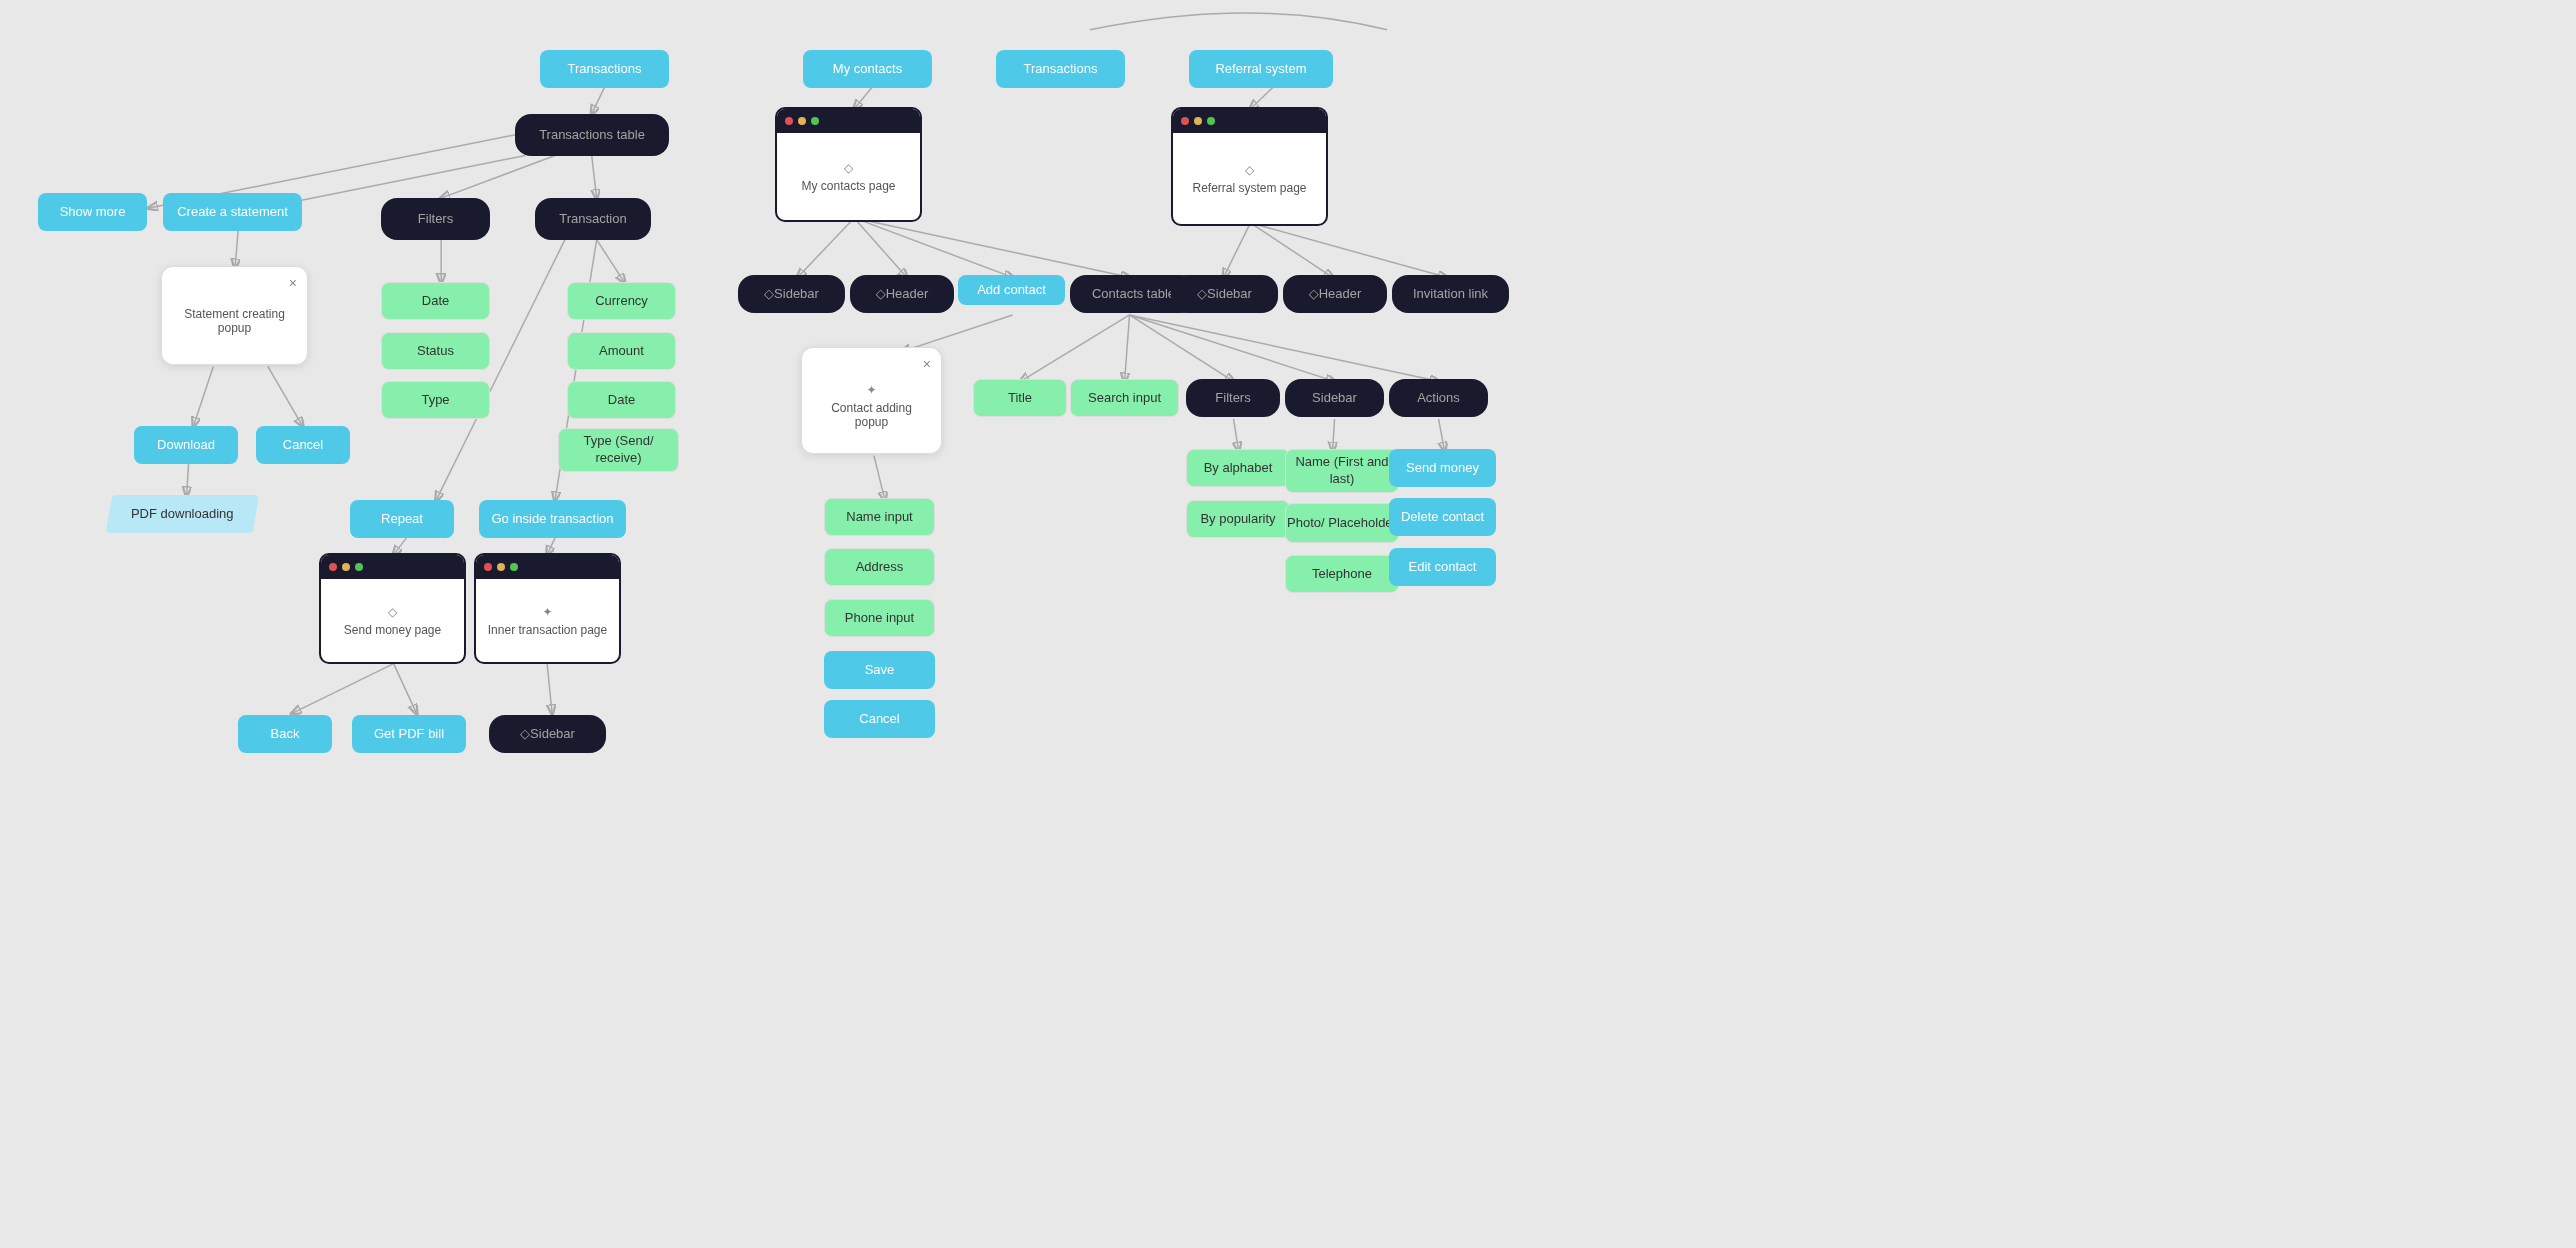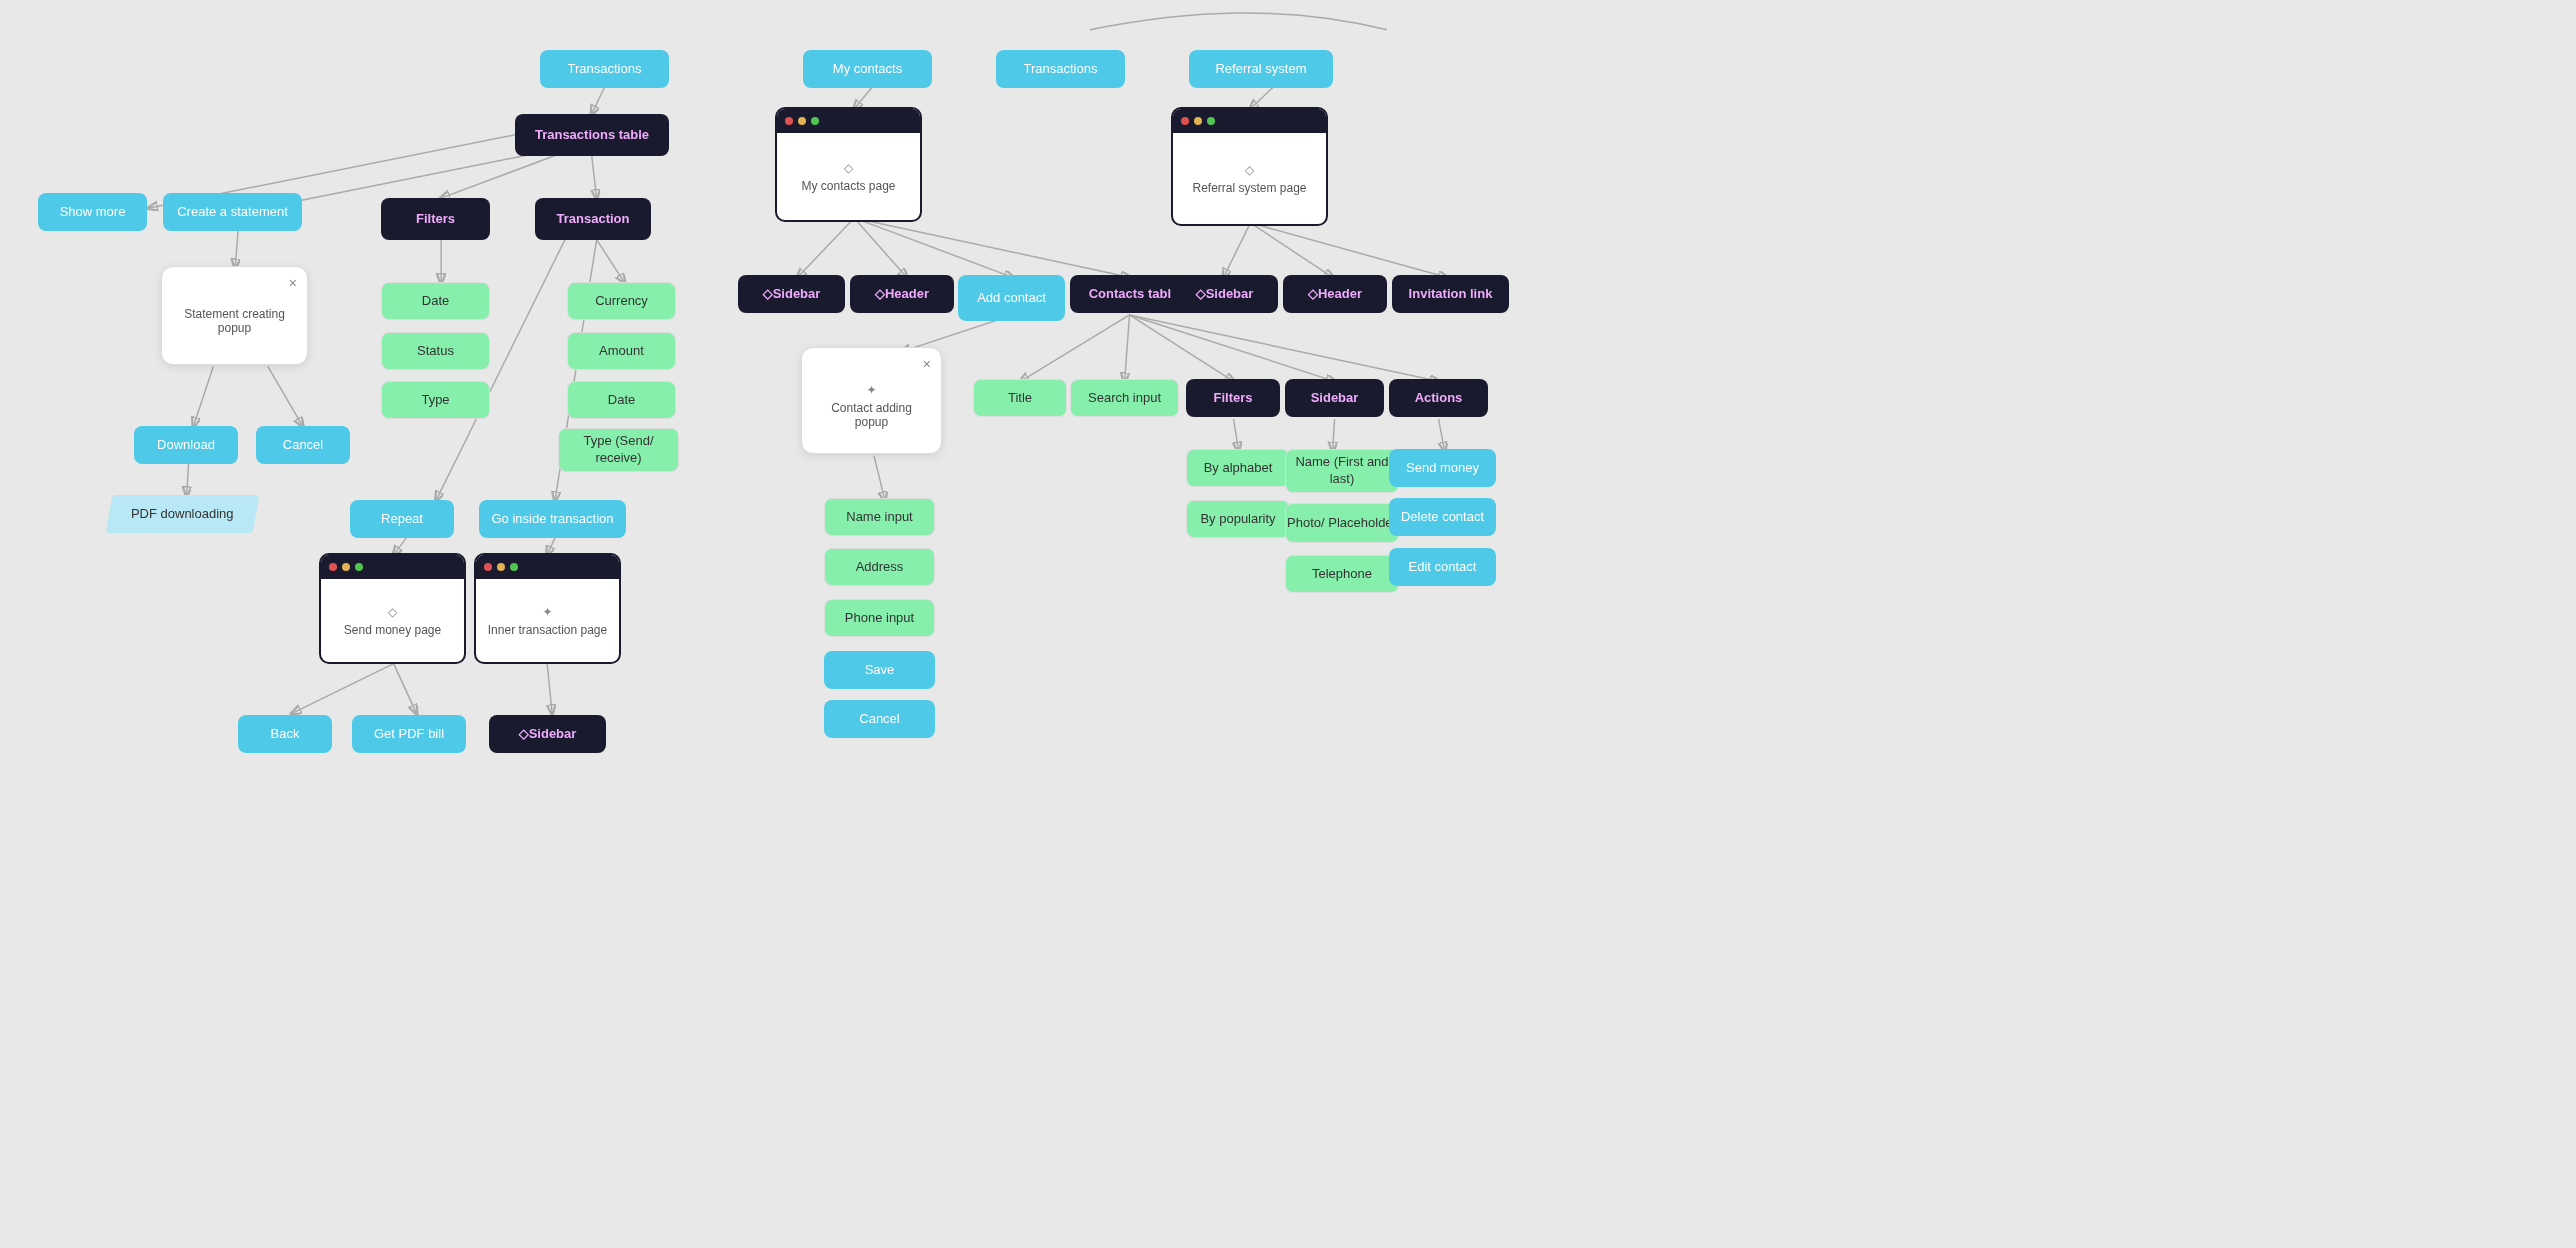--- a/index.html
+++ b/index.html
@@ -28,23 +28,22 @@
       font-weight: 500;
       line-height: 1.3;
     }
     .node-blue {
       background: #4ec9e8;
       color: #fff;
       border-radius: 8px;
     }
     .node-dark {
       background: #1a1a2e;
-      color: #f0abfc;
-      border-radius: 8px;
-      font-weight: bold;
+      color: #a3a3a3;
+      border-radius: 16px;
     }
     .node-white {
       background: #86efac;
       color: #333;
       border: 1.5px solid #ddd;
       border-radius: 8px;
     }
     .node-parallelogram {
       background: #b8e8f5;
       color: #333;
@@ -371,21 +370,21 @@
   <div class="node node-dark" style="left:738px;top:275px;width:107px;height:38px;">
     <span>◇ </span>
       <span>Sidebar</span>
   </div>
 
   <div class="node node-dark" style="left:850px;top:275px;width:104px;height:38px;">
     <span>◇ </span>
       <span>Header</span>
   </div>
 
-  <div class="node node-blue" style="left:958px;top:275px;width:107px;height:46px;">
+  <div class="node node-blue" style="left:958px;top:275px;width:107px;height:30px;">
     <span>Add contact</span>
   </div>
 
   <div class="node node-dark" style="left:1070px;top:275px;width:127px;height:38px;">
     <span>Contacts table</span>
   </div>
 
   <div class="node node-dark" style="left:1171px;top:275px;width:107px;height:38px;">
     <span>◇ </span>
       <span>Sidebar</span>

